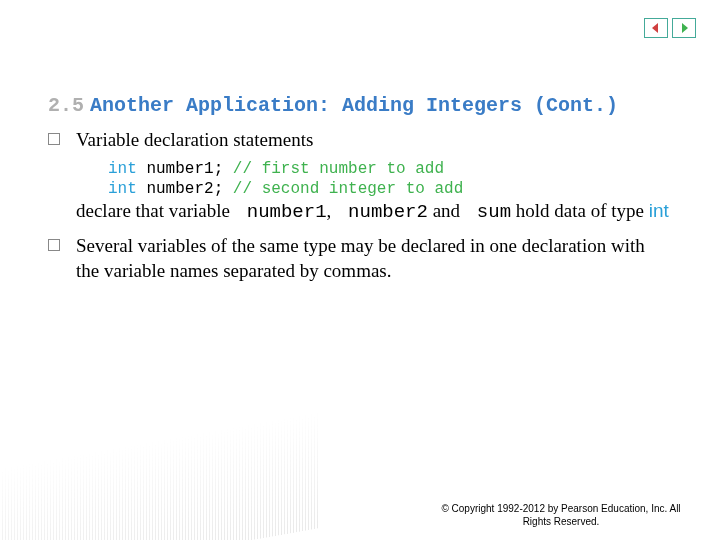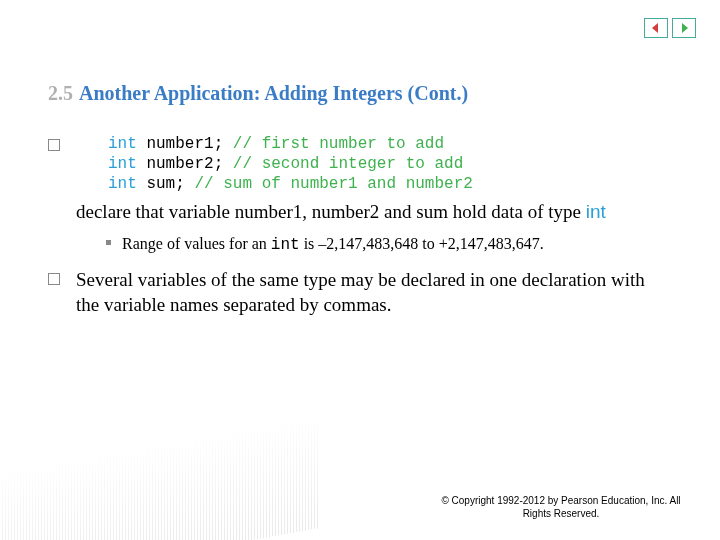--- a/index.html
+++ b/index.html
@@ -9,58 +9,58 @@
     background: #fff; position: relative; overflow: hidden;
   }
   .nav { position: absolute; top: 18px; right: 24px; display: flex; gap: 4px; }
   .nav-btn {
     width: 24px; height: 20px; border: 1px solid #4a9;
     display: flex; align-items: center; justify-content: center;
     cursor: pointer; background: #fff;
   }
   .nav-btn svg { display: block; }
   .title {
-    position: absolute; top: 82px; left: 48px;
-    font-family: Liberation Serif, serif; font-size: 20px; font-weight: bold;
+    position: absolute; top: 94px; left: 48px;
+    font-family: Liberation Mono, monospace; font-size: 20px; font-weight: bold;
     color: #3a7cc6;
   }
   .title .num { color: #b0b0b0; margin-right: 6px; }
   .content { position: absolute; top: 128px; left: 48px; right: 48px; }
   ul.outer { list-style: none; }
   ul.outer > li { position: relative; padding-left: 28px; margin-bottom: 4px; }
   ul.outer > li::before {
     content: ""; position: absolute; left: 0; top: 5px;
     width: 10px; height: 10px; border: 1px solid #888;
   }
   .b1 { font-size: 19px; color: #000; line-height: 1.3; }
   .code {
     font-family: "Courier New", monospace; font-size: 16px;
-    margin: 6px 0 6px 32px; line-height: 1.25;
+    margin: 6px 0 0 32px; line-height: 1.25;
   }
   .kw { color: #2aa0d8; }
   .cmt { color: #3fb24f; }
-  .inline-code { font-family: Liberation Serif, serif; }
+  .inline-code { font-family: Liberation Mono, monospace; margin-left: 12px; }
   .int-kw { color: #2aa0d8; font-family: Arial, sans-serif; }
   ul.inner { list-style: none; margin: 6px 0 10px 30px; }
   ul.inner > li { position: relative; padding-left: 16px; font-size: 16px; color: #000; line-height: 1.6; }
   ul.inner > li::before {
     content: ""; position: absolute; left: 0; top: 9px;
     width: 5px; height: 5px; background: #888;
   }
   .mono { font-family: "Courier New", monospace; }
   .spine {
     position: absolute; left: -40px; bottom: -20px; width: 360px; height: 130px;
     transform: skewY(-10deg);
     background: repeating-linear-gradient(90deg,#d8d8d8 0,#d8d8d8 1px,transparent 1px,transparent 3px);
     opacity: 0.55;
     -webkit-mask-image: linear-gradient(to top,#000 0%,transparent 90%);
             mask-image: linear-gradient(to top,#000 0%,transparent 90%);
   }
   .copy {
-    position: absolute; right: 34px; bottom: 20px; width: 250px;
+    position: absolute; right: 34px; bottom: 12px; width: 250px;
     font-family: Verdana, Arial, sans-serif; font-size: 10px; color: #000;
     text-align: center; line-height: 1.3;
   }
 </style>
 </head>
 <body>
 
 <div class="nav">
   <div class="nav-btn">
     <svg width="12" height="12" viewBox="0 0 12 12">
@@ -74,30 +74,29 @@
   </div>
 </div>
 
 <div class="title">
   <span class="num">2.5</span><span>Another Application: Adding Integers (Cont.)</span>
 </div>
 
 <div class="content">
   <ul class="outer">
     <li>
+      <div class="b1">Variable declaration statements</div>
       <div class="code">
         <div><span class="kw">int</span><span> number1; </span><span class="cmt">// first number to add</span></div>
         <div><span class="kw">int</span><span> number2; </span><span class="cmt">// second integer to add</span></div>
-        <div><span class="kw">int</span><span> sum; </span><span class="cmt">// sum of number1 and number2</span></div>
       </div>
       <div class="b1">
         <span>declare that variable </span><span class="inline-code">number1</span><span>, </span><span class="inline-code">number2</span><span> and </span><span class="inline-code">sum</span><span> hold data of type </span><span class="int-kw">int</span>
       </div>
       <ul class="inner">
-        <li><span>Range of values for an </span><span class="mono">int</span><span> is –2,147,483,648 to +2,147,483,647.</span></li>
       </ul>
     </li>
     <li>
       <div class="b1">Several variables of the same type may be declared in one declaration with the variable names separated by commas.</div>
     </li>
   </ul>
 </div>
 
 <div class="spine"></div>
 

